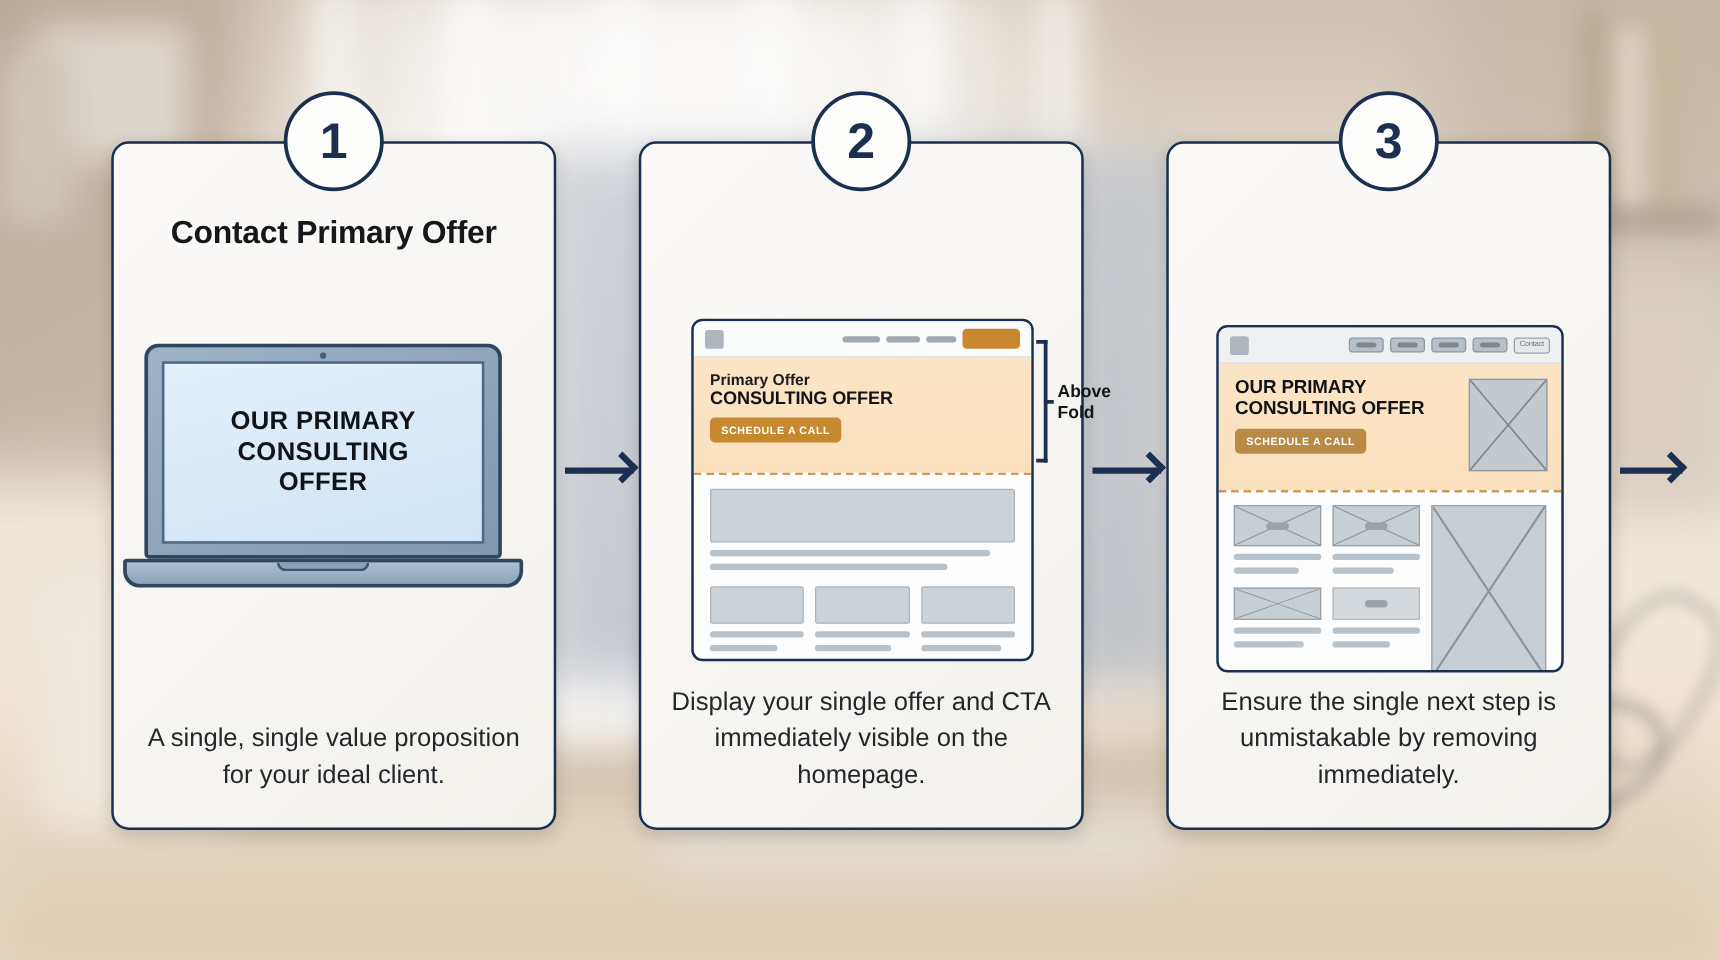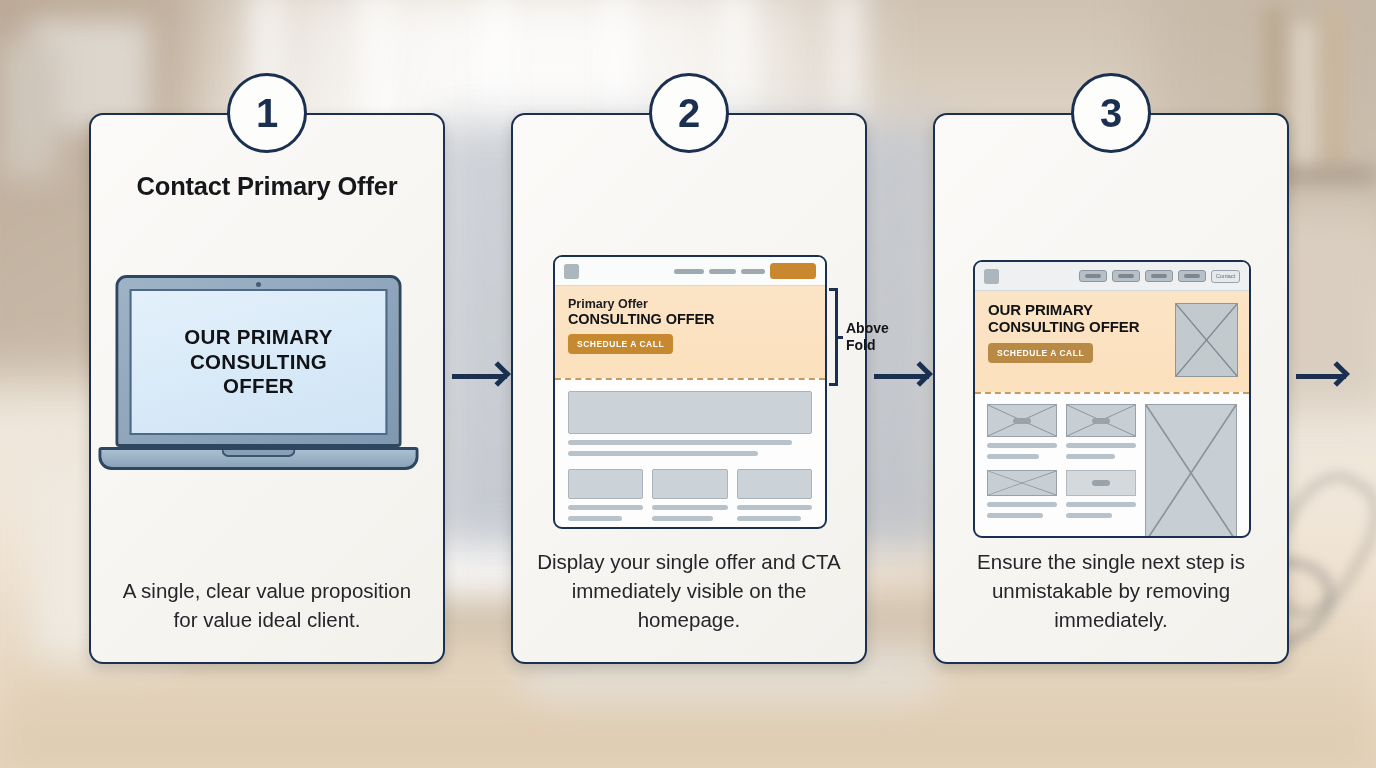--- a/index.html
+++ b/index.html
@@ -325,21 +325,21 @@
     z-index:2;
   }
   .chip-wrap { position:relative; height:26px; background:#d3d9dd; border:1.5px solid #b2b9bf; }
   .tall-box {
     position:relative; height:138px;
     background:#c7cfd4; border:1.5px solid #98a1a7;
   }
   .tall-box svg { position:absolute; inset:0; width:100%; height:100%; }
 
   
-  #fold-annot { position:absolute; left:829px; top:288px; width:62px; height:98px; }
+  #fold-annot { position:absolute; left:829px; top:272px; width:62px; height:98px; }
   #fold-annot .brk {
     position:absolute; left:0; top:0; width:9px; height:100%;
     border:3px solid #1b3050; border-left:none;
     box-sizing:border-box;
   }
   #fold-annot .tick {
     position:absolute; left:7px; top:50%; margin-top:-1.5px;
     width:7px; height:3px; background:#1b3050;
   }
   #fold-annot .lbl {
@@ -401,21 +401,21 @@
           <div class="screen-text">OUR PRIMARY
 CONSULTING
 OFFER</div>
         </div>
       </div>
       <div class="base">
         <div class="trackpad-notch"></div>
       </div>
     </div>
 
-    <div class="card-desc">A single, clear value proposition for value ideal client.</div>
+    <div class="card-desc">A single, single value proposition for your ideal client.</div>
   </div>
 
   <div class="card" id="card2">
     <div class="step-circle">2</div>
 
     <div class="browser" id="browser2">
       <div class="bnav">
         <div class="blogo"></div>
         <div class="bnav-spacer"></div>
         <div class="navbar-line" style="width:30px;"></div>

